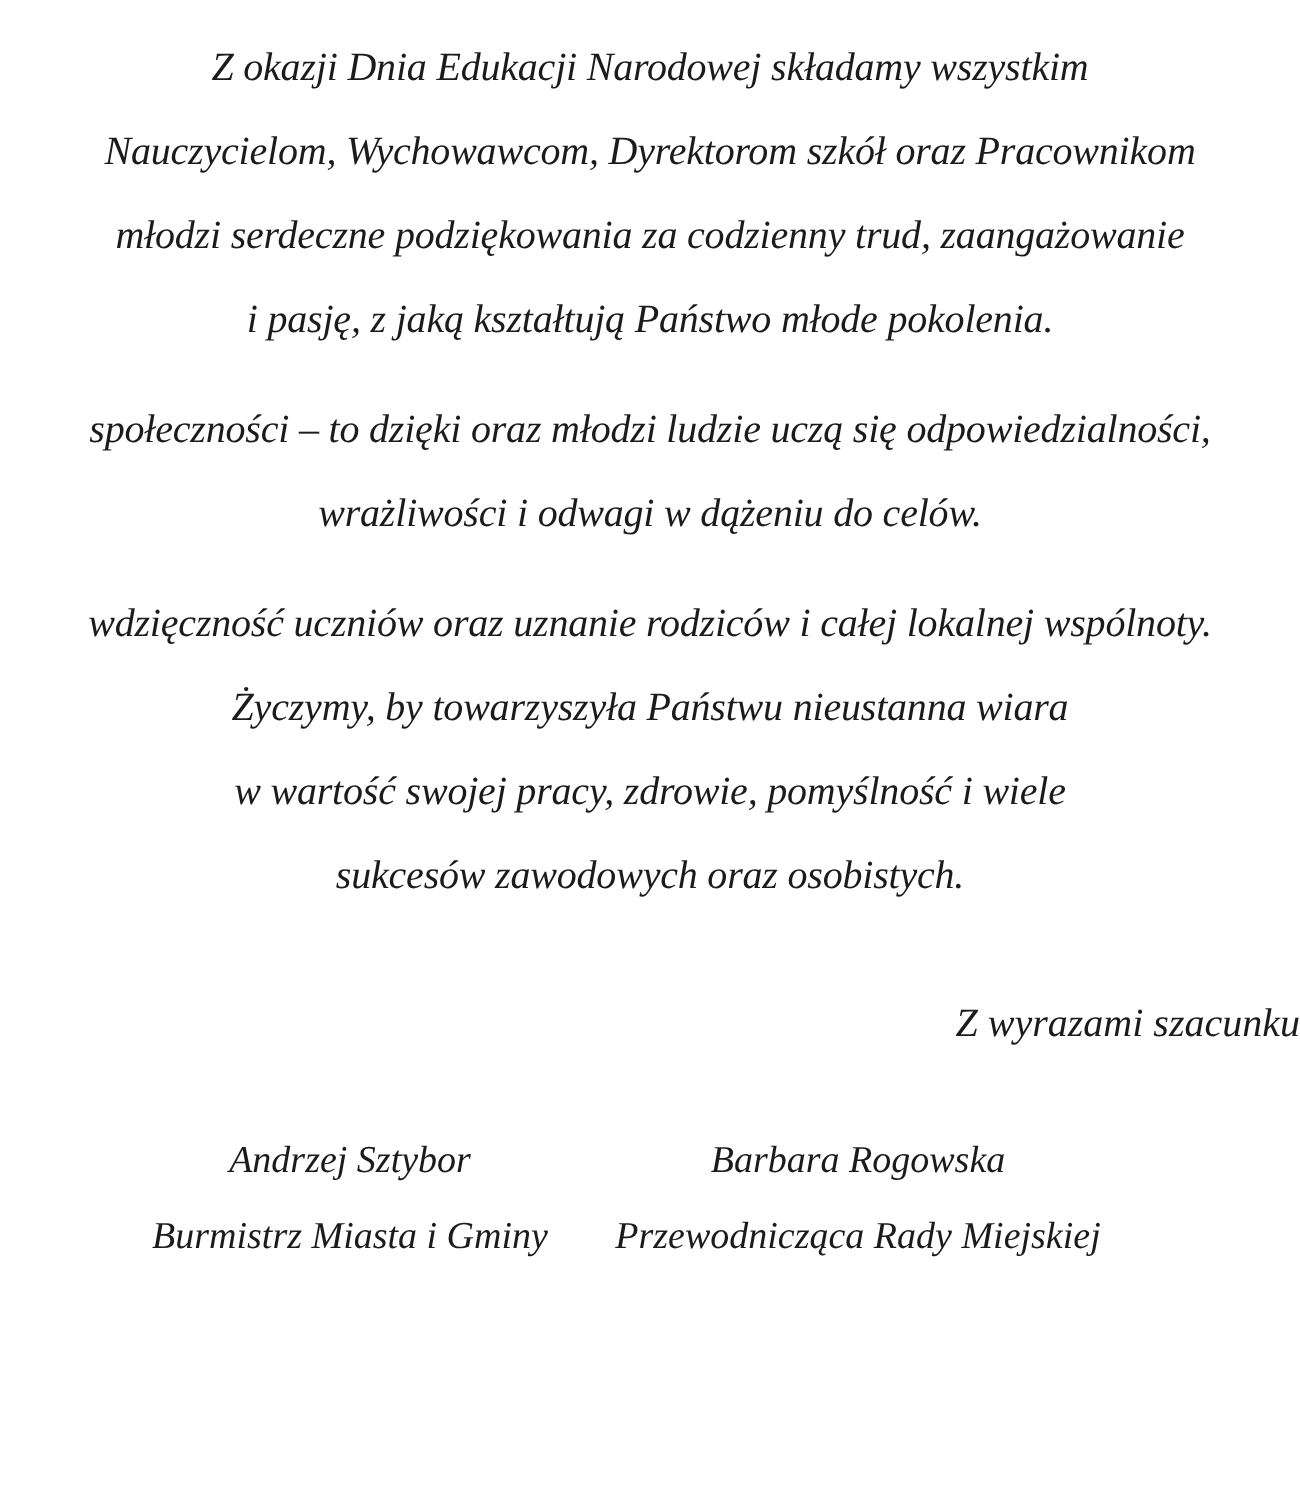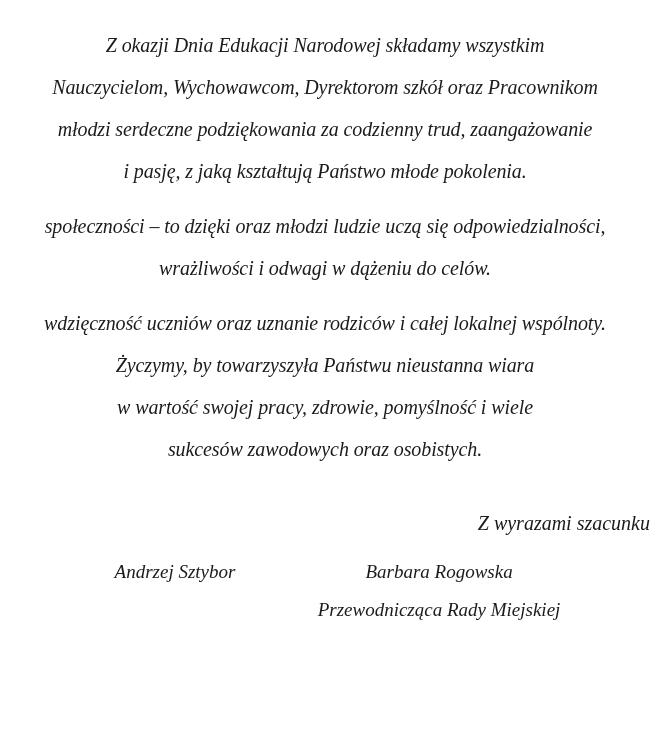--- a/index.html
+++ b/index.html
@@ -10,21 +10,21 @@
     width: 650px;
     height: 750px;
     background: #ffffff;
     overflow: hidden;
     font-family: "Liberation Serif", "DejaVu Serif", serif;
     font-style: italic;
     color: #1b1b1b;
   }
   .letter {
     width: 650px;
-    padding-top: 24px;
+    padding-top: 13px;
     box-sizing: border-box;
   }
   .paragraph { }
   .paragraph + .paragraph {
     margin-top: 13px;
   }
   .line {
     text-align: center;
     font-size: 20px;
     line-height: 42px;
@@ -32,32 +32,32 @@
     letter-spacing: -0.1px;
   }
   .closing {
     margin-top: 32px;
     text-align: right;
     font-size: 20px;
     line-height: 42px;
   }
   .signatures {
     position: relative;
-    margin-top: 16px;
+    margin-top: 36px;
     height: 90px;
   }
   .sig {
     position: absolute;
     top: 0;
     transform: translateX(-50%);
     text-align: center;
     white-space: nowrap;
   }
   .sig-0 { left: 175px; }
-  .sig-1 { left: 439px; }
+  .sig-1 { left: 429px; }
   .sig-name {
     font-size: 19px;
     line-height: 24px;
   }
   .sig-title {
     font-size: 19px;
     line-height: 24px;
     margin-top: 14px;
   }
 </style>
@@ -80,19 +80,20 @@
         <div class="line">wdzięczność uczniów oraz uznanie rodziców i całej lokalnej wspólnoty.</div>
         <div class="line">Życzymy, by towarzyszyła Państwu nieustanna wiara</div>
         <div class="line">w wartość swojej pracy, zdrowie, pomyślność i wiele</div>
         <div class="line">sukcesów zawodowych oraz osobistych.</div>
       </div>
     </div>
   <div class="closing">Z wyrazami szacunku</div>
   <div class="signatures">
       <div class="sig sig-0">
         <div class="sig-name">Andrzej Sztybor</div>
+        <div class="sig-title">Burmistrz Miasta i Gminy</div>
       </div>
       <div class="sig sig-1">
         <div class="sig-name">Barbara Rogowska</div>
         <div class="sig-title">Przewodnicząca Rady Miejskiej</div>
       </div>
     </div>
 </div>
 
 </body></html>

